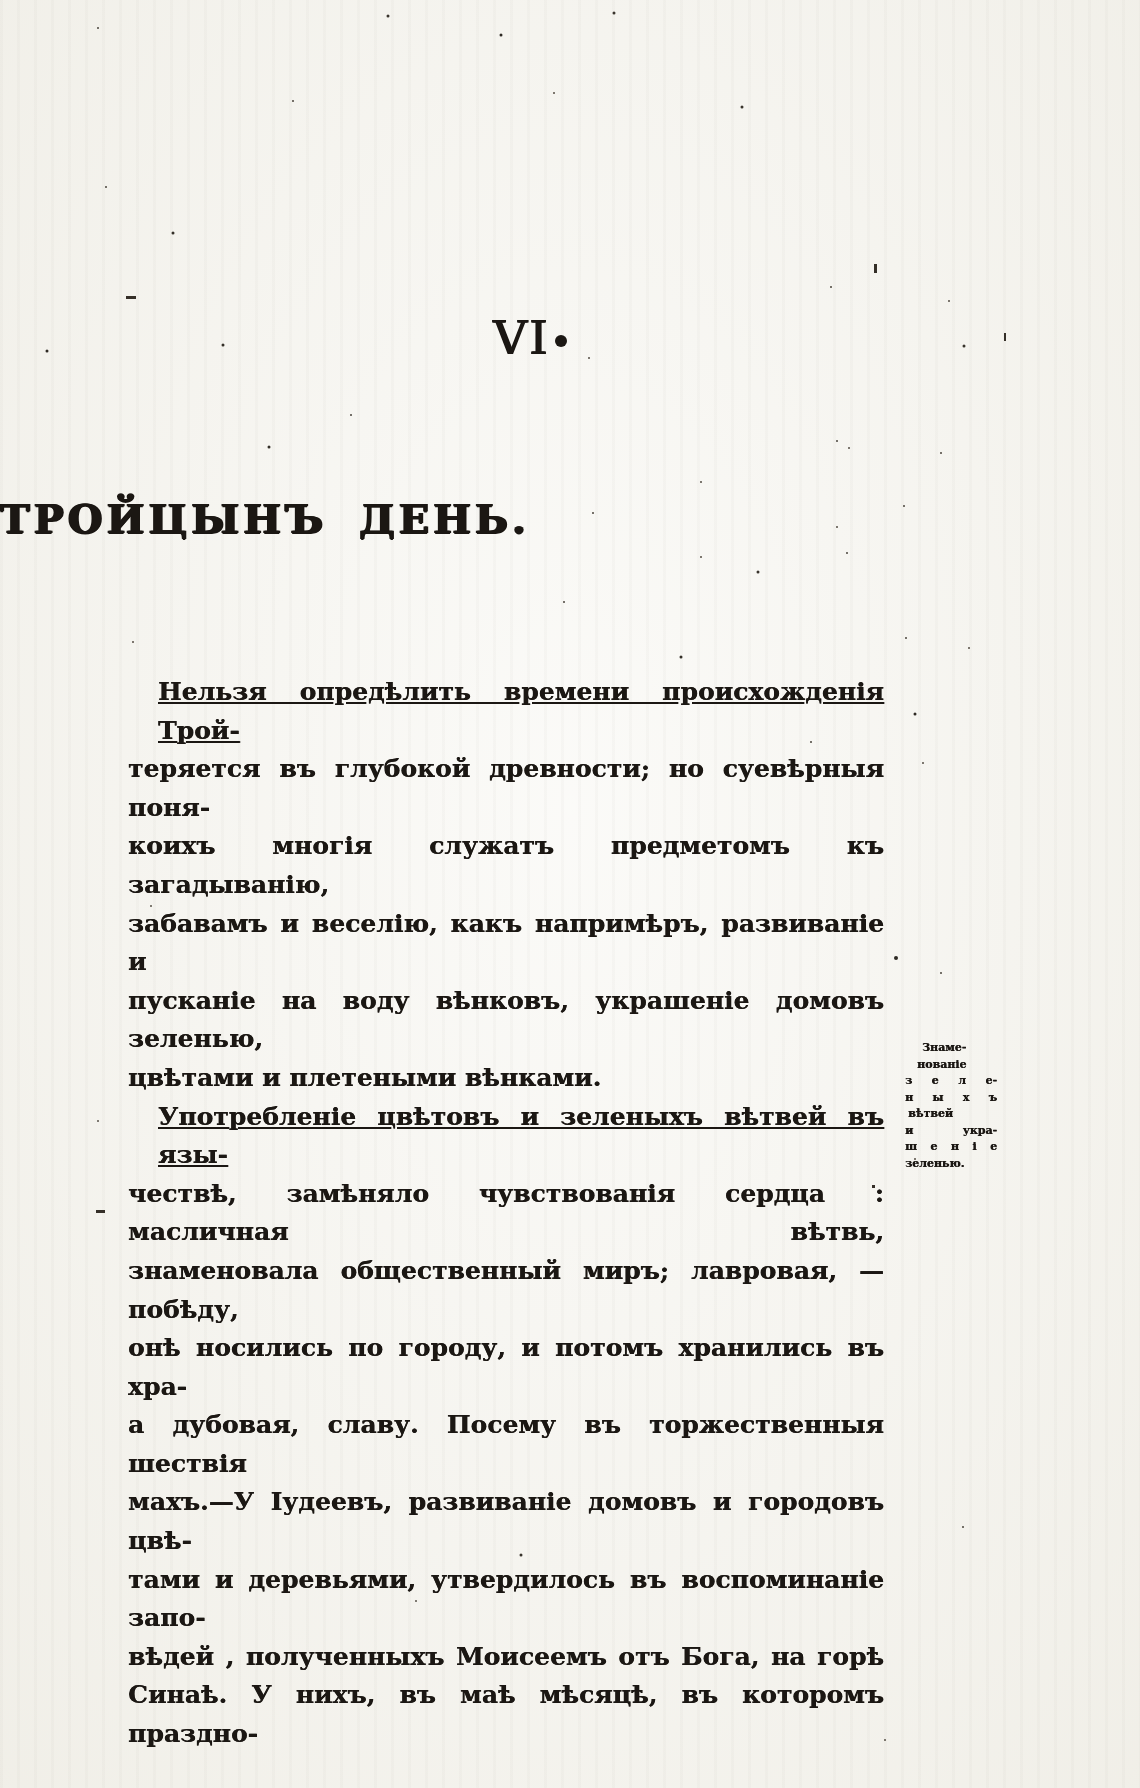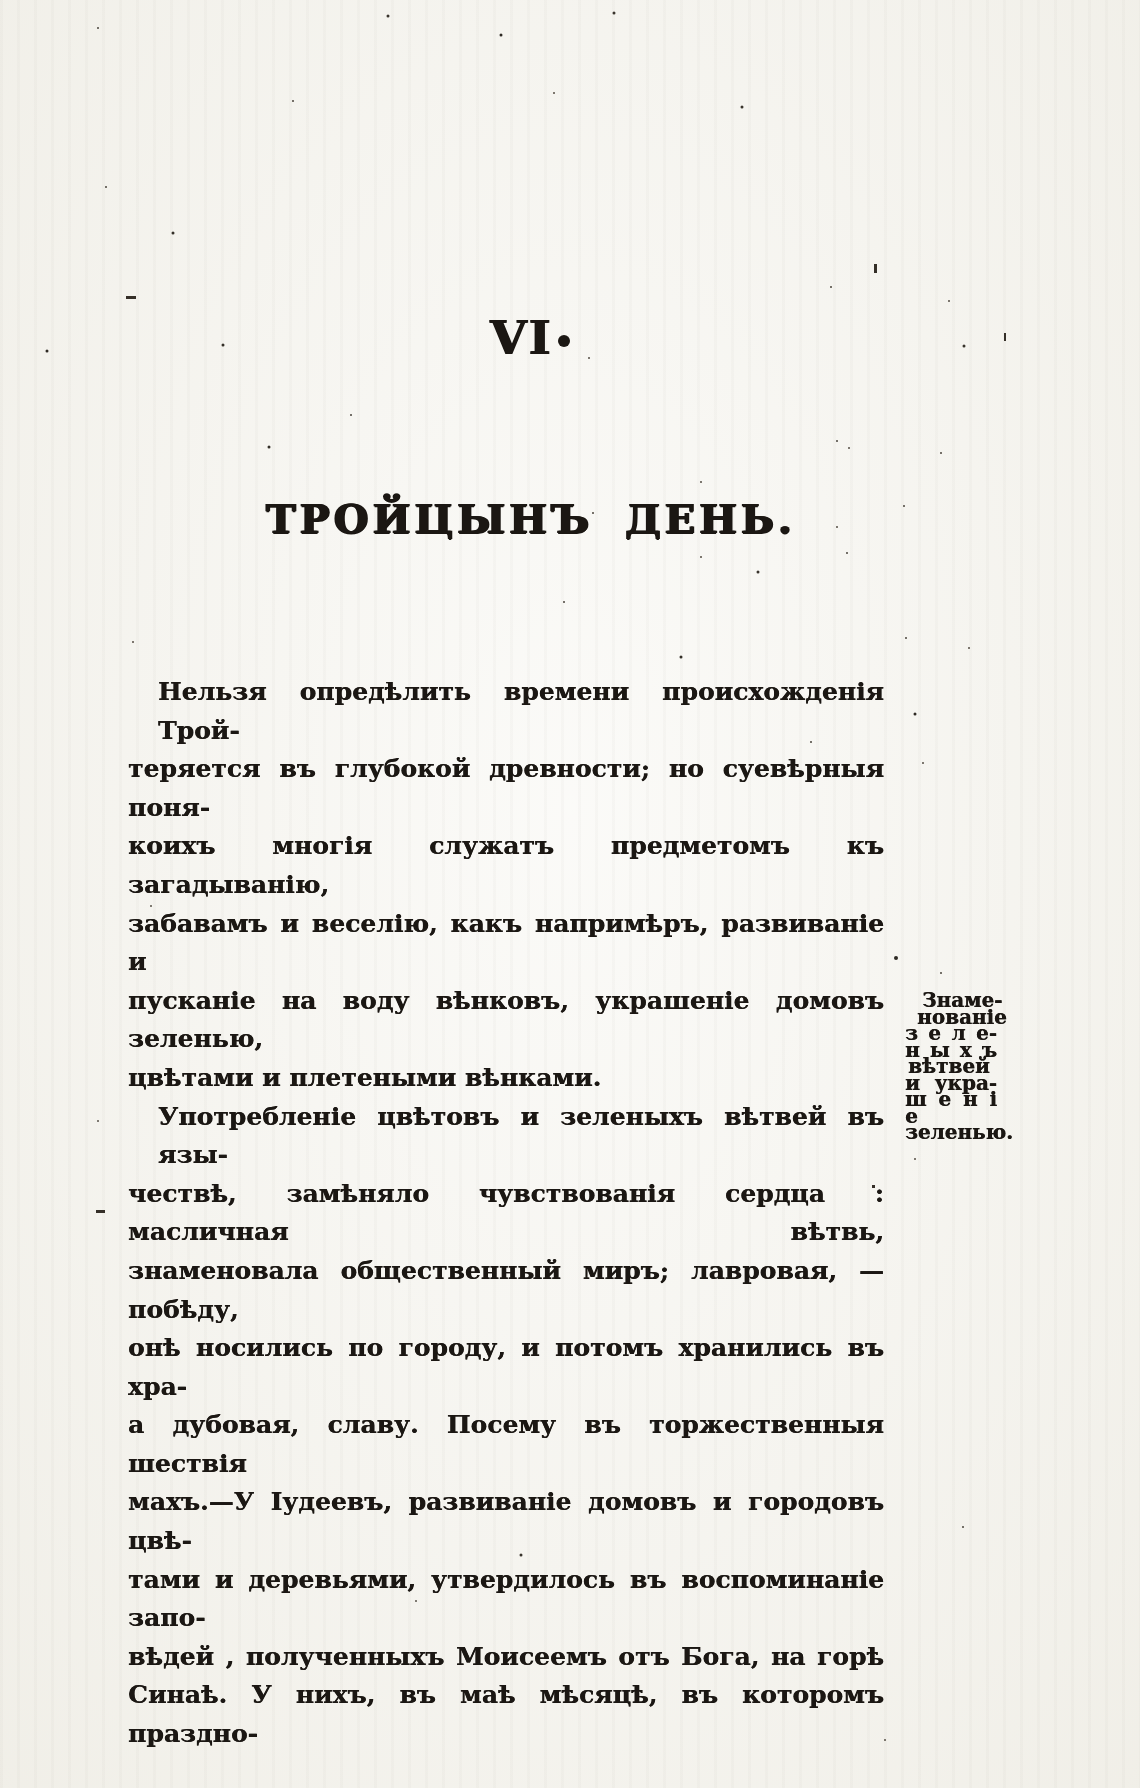--- a/index.html
+++ b/index.html
@@ -17,63 +17,62 @@
       repeating-linear-gradient(90deg,
         rgba(110,104,90,0.030) 0px, rgba(110,104,90,0.030) 3px,
         rgba(255,255,255,0) 3px, rgba(255,255,255,0) 17px),
       radial-gradient(ellipse at 50% 45%, rgba(255,255,255,0.5) 0%, rgba(221,217,204,0.25) 100%);
   }
 
   .chapter-number {
     position: absolute;
     top: 314px; left: 0; width: 1060px;
     text-align: center;
-    font-size: 47px; font-weight: bold;
+    font-size: 47px; font-weight: normal;
     line-height: 1;
     letter-spacing: 2px;
     text-shadow: 0.8px 0 0 currentColor, -0.8px 0 0 currentColor;
   }
   .chapter-dot {
     display: inline-block;
     width: 12px; height: 12px;
     background: #1b1713;
     border-radius: 50%;
     margin-left: 5px;
     vertical-align: 7px;
   }
 
   .page-title {
     position: absolute;
     top: 496px; left: 0; width: 1062px;
-    text-align: center;
     font-size: 40px; font-weight: bold;
     line-height: 1.15;
     letter-spacing: 4px;
     word-spacing: 14px;
     text-shadow: 1px 0 0 currentColor, -1px 0 0 currentColor, 0 0.5px 0 currentColor;
   }
 
   .body-text {
     position: absolute;
     top: 673px; left: 128px; width: 756px;
     font-size: 25px; font-weight: bold;
     line-height: 38.6px;
     text-shadow: 0.35px 0 0 currentColor;
   }
   .line {
     text-align: justify;
     text-align-last: justify;
   }
-  .line.indent { padding-left: 30px; }
+  .line.indent { padding-left: 30px; text-decoration: underline; }
   .line.end { text-align-last: left; }
 
   .margin-note {
     position: absolute;
-    top: 992px; left: 905px; width: 92px;
-    font-size: 20px; font-weight: bold;
+    top: 1040px; left: 905px; width: 92px;
+    font-size: 11px; font-weight: bold;
     line-height: 16.5px;
     text-shadow: 0.4px 0 0 currentColor;
   }
   .mline { text-align: justify; text-align-last: justify; }
   .mline.end { text-align-last: left; }
 
   
   .noise-dots {
     position: absolute; top: 0; left: 0;
     width: 2px; height: 2px; border-radius: 50%;

